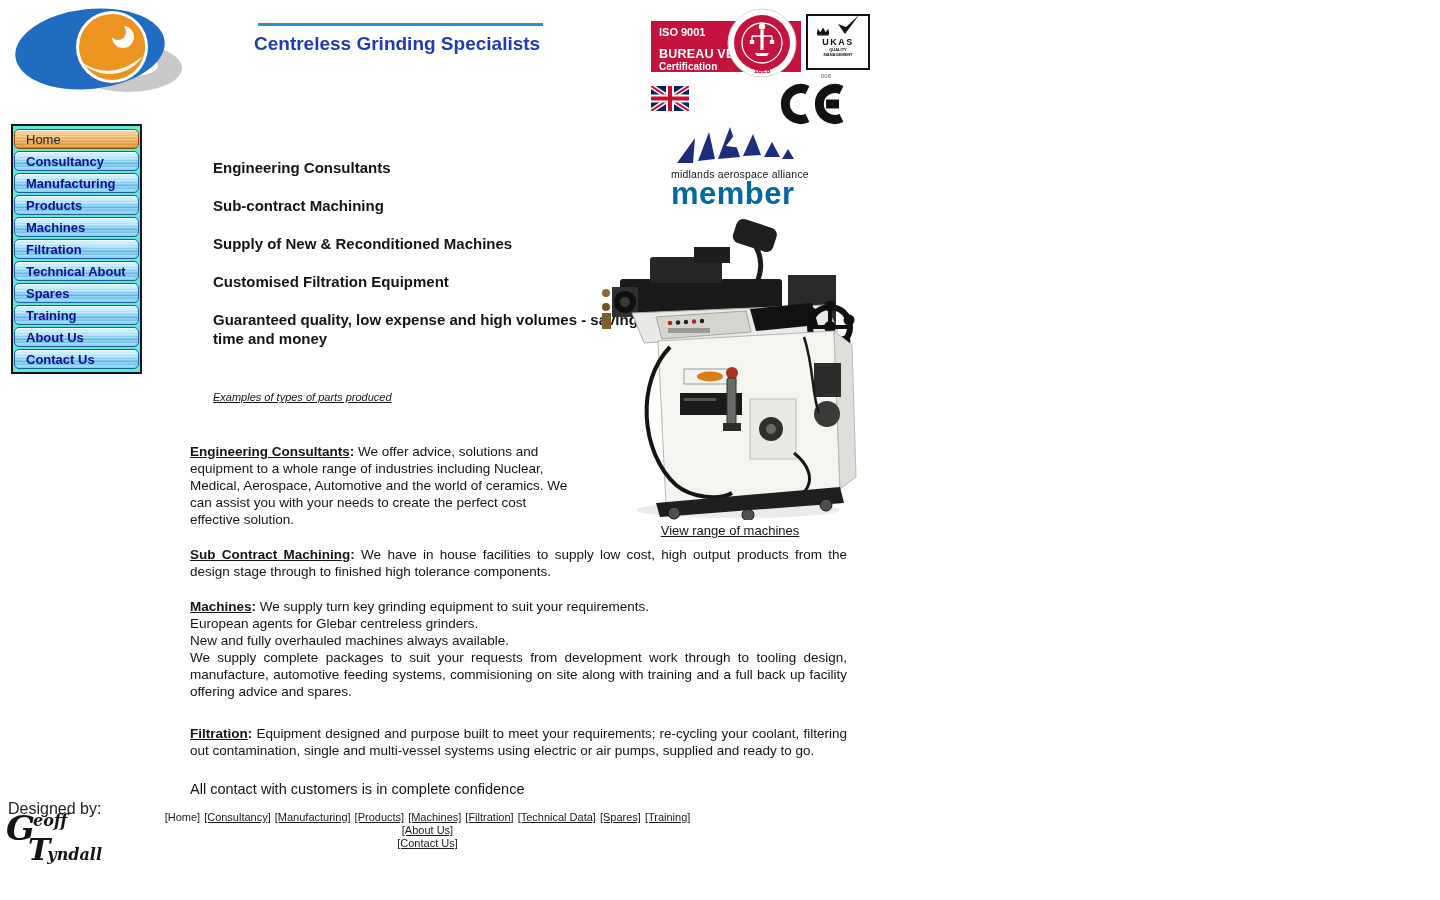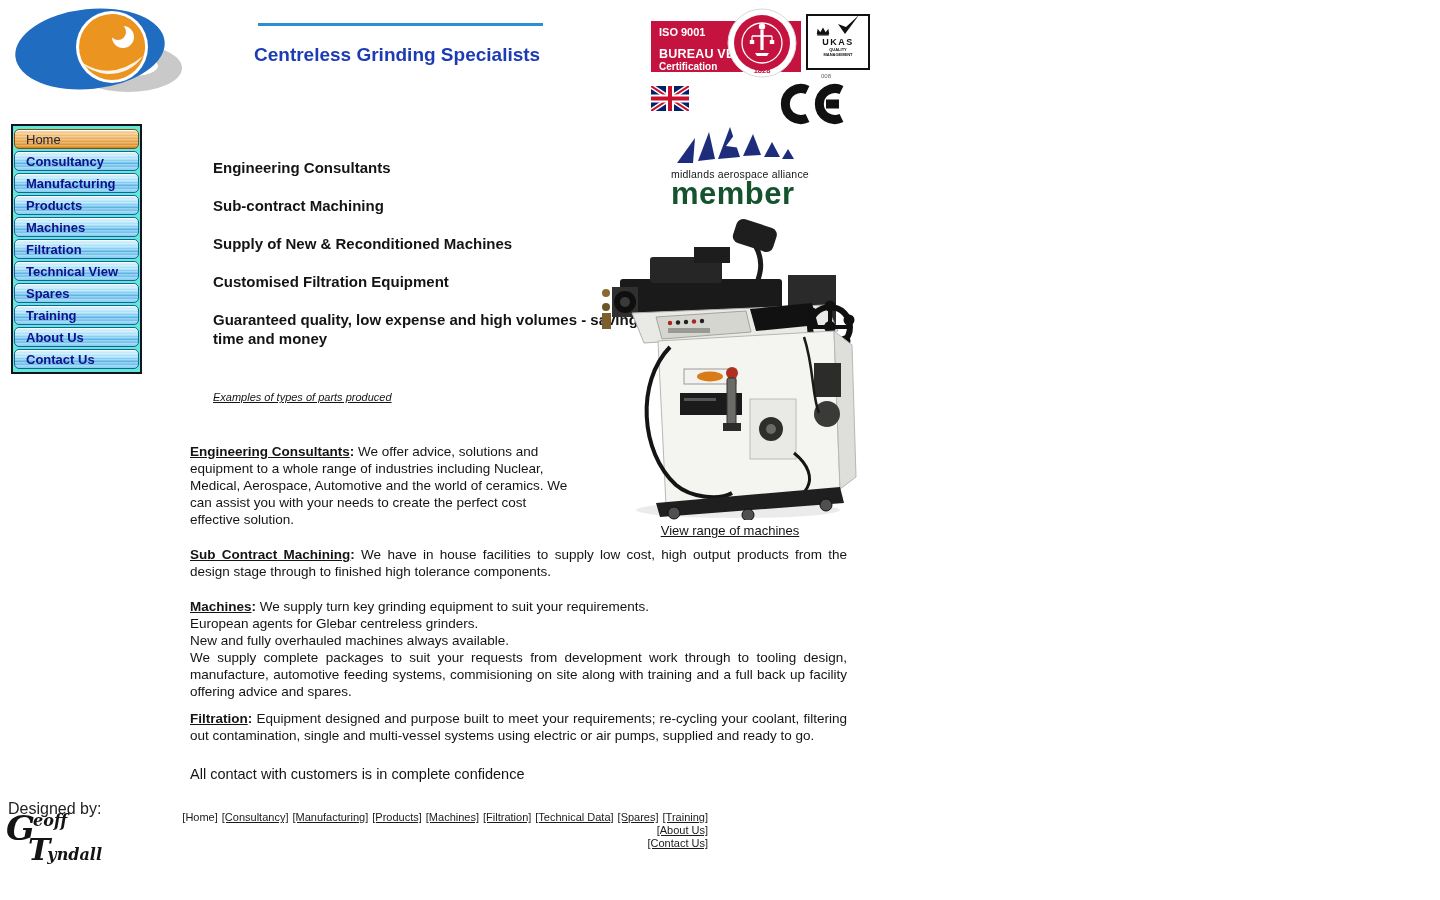--- a/index.html
+++ b/index.html
@@ -5,41 +5,41 @@
   * { margin:0; padding:0; box-sizing:border-box; }
   html,body { width:1440px; height:900px; background:#fff; font-family:"Liberation Sans", sans-serif; color:#111; position:relative; }
 
   
   .logo { position:absolute; left:8px; top:6px; width:178px; height:92px; }
   .title-block { position:absolute; left:258px; top:20px; width:300px; }
   .title { color:#121212; font-weight:bold; letter-spacing:3px; white-space:nowrap; }
   .title .big { font-size:37px; }
   .title .small { font-size:28px; }
   .title-underline { margin-top:3px; width:285px; height:3px; background:#2e8fd0; }
-  .subtitle { margin-top:18px; margin-left:-4px; font-size:19px; font-weight:bold; color:#1d3cb4; white-space:nowrap; }
+  .subtitle { margin-top:7px; margin-left:-4px; font-size:19px; font-weight:bold; color:#1d3cb4; white-space:nowrap; }
 
   
   .bv-badge { position:absolute; left:651px; top:21px; width:150px; height:51px; background:#c51340; color:#fff; padding:5px 10px 0 8px; }
   .bv-l1 { font-size:11px; font-weight:bold; }
   .bv-l2 { font-size:12.5px; font-weight:bold; margin-top:9px; letter-spacing:.2px; }
   .bv-l3 { font-size:10px; font-weight:bold; }
   .bv-seal { position:absolute; left:727px; top:8px; width:70px; height:70px; }
   .ukas { position:absolute; left:806px; top:14px; width:64px; height:56px; border:2px solid #111; background:#fff; text-align:center; padding-top:1px; }
   .ukas-check { line-height:1; margin-top:-3px; }
   .ukas-name { font-size:9px; font-weight:bold; letter-spacing:1.5px; margin-top:-3px; }
   .ukas-sub { font-size:4px; font-weight:bold; line-height:5px; }
   .ukas-num { position:absolute; left:806px; top:73px; width:40px; text-align:center; font-size:6px; color:#666; }
   .flag { position:absolute; left:651px; top:86px; width:38px; height:25px; }
   .ce-mark { position:absolute; left:778px; top:82px; width:68px; height:44px; }
 
   
   .maa { position:absolute; left:662px; top:126px; width:138px; text-align:left;margin-left:9px; }
   .maa-planes { width:128px; height:40px; }
   .maa-line1 { font-size:10.5px; color:#161616; letter-spacing:.2px; margin-top:-2px; white-space:nowrap; }
-  .maa-member { font-size:31px; font-weight:bold; color:#14532d; letter-spacing:.5px; line-height:28px; }
+  .maa-member { font-size:31px; font-weight:bold; color:#0369a1; letter-spacing:.5px; line-height:28px; }
 
   
   .nav { position:absolute; left:11px; top:124px; width:131px; border:2px solid #14141e; background:#5eead4; padding:1px 0; }
   .navbtn { height:20px; margin:2px 1px; border:1px solid #1a5f9e; border-radius:5px;
     color:#10108c; font-weight:bold; font-size:13px; line-height:19px; padding-left:11px; cursor:pointer;
     background:
       repeating-linear-gradient(180deg, rgba(255,255,255,.35) 0px, rgba(255,255,255,.35) 1px, rgba(255,255,255,0) 2px, rgba(255,255,255,0) 3px),
       linear-gradient(180deg,#d9f3ff 0%,#9edcf8 40%,#58b4e6 62%,#8ed2f4 100%);
     box-shadow: inset 0 1px 0 rgba(255,255,255,.8);
   }
@@ -70,21 +70,21 @@
   .confidence { margin-top:22px; font-size:14.5px; }
 
   
   .designed-by { position:absolute; left:8px; top:800px; font-size:16px; color:#222; }
   .sig { position:absolute; left:6px; top:808px; font-family:"DejaVu Serif", serif; font-style:italic; font-weight:bold; color:#141414; }
   .sig-g { font-size:34px; }
   .sig-eoff { font-size:16px; vertical-align:14px; margin-left:-2px; }
   .sig-line2 { margin-top:-16px; margin-left:22px; }
   .sig-t { font-size:30px; }
   .sig-yndall { font-size:16px; margin-left:-3px; }
-  .footer-links { position:absolute; left:145px; top:811px; width:565px; text-align:right; font-size:11px; line-height:13px; color:#1a1a1a; }
+  .footer-links { position:absolute; left:145px; top:811px; width:565px; text-align:center; font-size:11px; line-height:13px; color:#1a1a1a; }
   .flink { color:#1a1a1a; text-decoration:underline; cursor:pointer; margin:0 2px; white-space:nowrap; }
   .flink.no-u { text-decoration:none; }
 </style>
 </head>
 <body>
 
 <div class="logo">
   <svg viewBox="0 0 178 92" width="178" height="92">
     <ellipse cx="120" cy="62" rx="54" ry="24" fill="#c9c9c9"></ellipse>
     <ellipse cx="125" cy="60" rx="25" ry="10" fill="#ffffff"></ellipse>
@@ -167,21 +167,21 @@
   <div class="maa-member">member</div>
 </div>
 
 <div class="nav">
   <div class="navbtn active">Home</div>
   <div class="navbtn">Consultancy</div>
   <div class="navbtn">Manufacturing</div>
   <div class="navbtn">Products</div>
   <div class="navbtn">Machines</div>
   <div class="navbtn">Filtration</div>
-  <div class="navbtn">Technical View</div>
+  <div class="navbtn">Technical About</div>
   <div class="navbtn">Spares</div>
   <div class="navbtn">Training</div>
   <div class="navbtn">About Us</div>
   <div class="navbtn">Contact Us</div>
 </div>
 
 <div class="bullets">
   <div class="bullet">Engineering Consultants</div>
   <div class="bullet">Sub-contract Machining</div>
   <div class="bullet">Supply of New &amp; Reconditioned Machines</div>
@@ -248,21 +248,21 @@
 </svg>
 <a class="view-link">View range of machines</a>
 
 <div class="paras">
   <div class="para narrow">
     <span class="phead">Engineering Consultants</span><span class="pcolon">:</span><span> We offer advice, solutions and equipment to a whole range of industries including Nuclear, Medical, Aerospace, Automotive and the world of ceramics. We can assist you with your needs to create the perfect cost effective solution.</span>
   </div>
   <div class="para justify">
     <span class="phead">Sub Contract Machining</span><span class="pcolon">:</span><span> We have in house facilities to supply low cost, high output products from the design stage through to finished high tolerance components.</span>
   </div>
-  <div class="para justify" style="margin-bottom:10px;">
+  <div class="para justify" style="margin-bottom:25px;">
     <span class="phead">Machines</span><span class="pcolon">:</span><span> We supply turn key grinding equipment to suit your requirements.</span>
     <div>European agents for Glebar centreless grinders.</div>
     <div>New and fully overhauled machines always available.</div>
     <div>We supply complete packages to suit your requests from development work through to tooling design, manufacture, automotive feeding systems, commisioning on site along with training and a full back up facility offering advice and spares.</div>
   </div>
   <div class="para justify">
     <span class="phead">Filtration</span><span class="pcolon">:</span><span> Equipment designed and purpose built to meet your requirements; re-cycling your coolant, filtering out contamination, single and multi-vessel systems using electric or air pumps, supplied and ready to go.</span>
   </div>
   <div class="confidence">All contact with customers is in complete confidence</div>
 </div>

